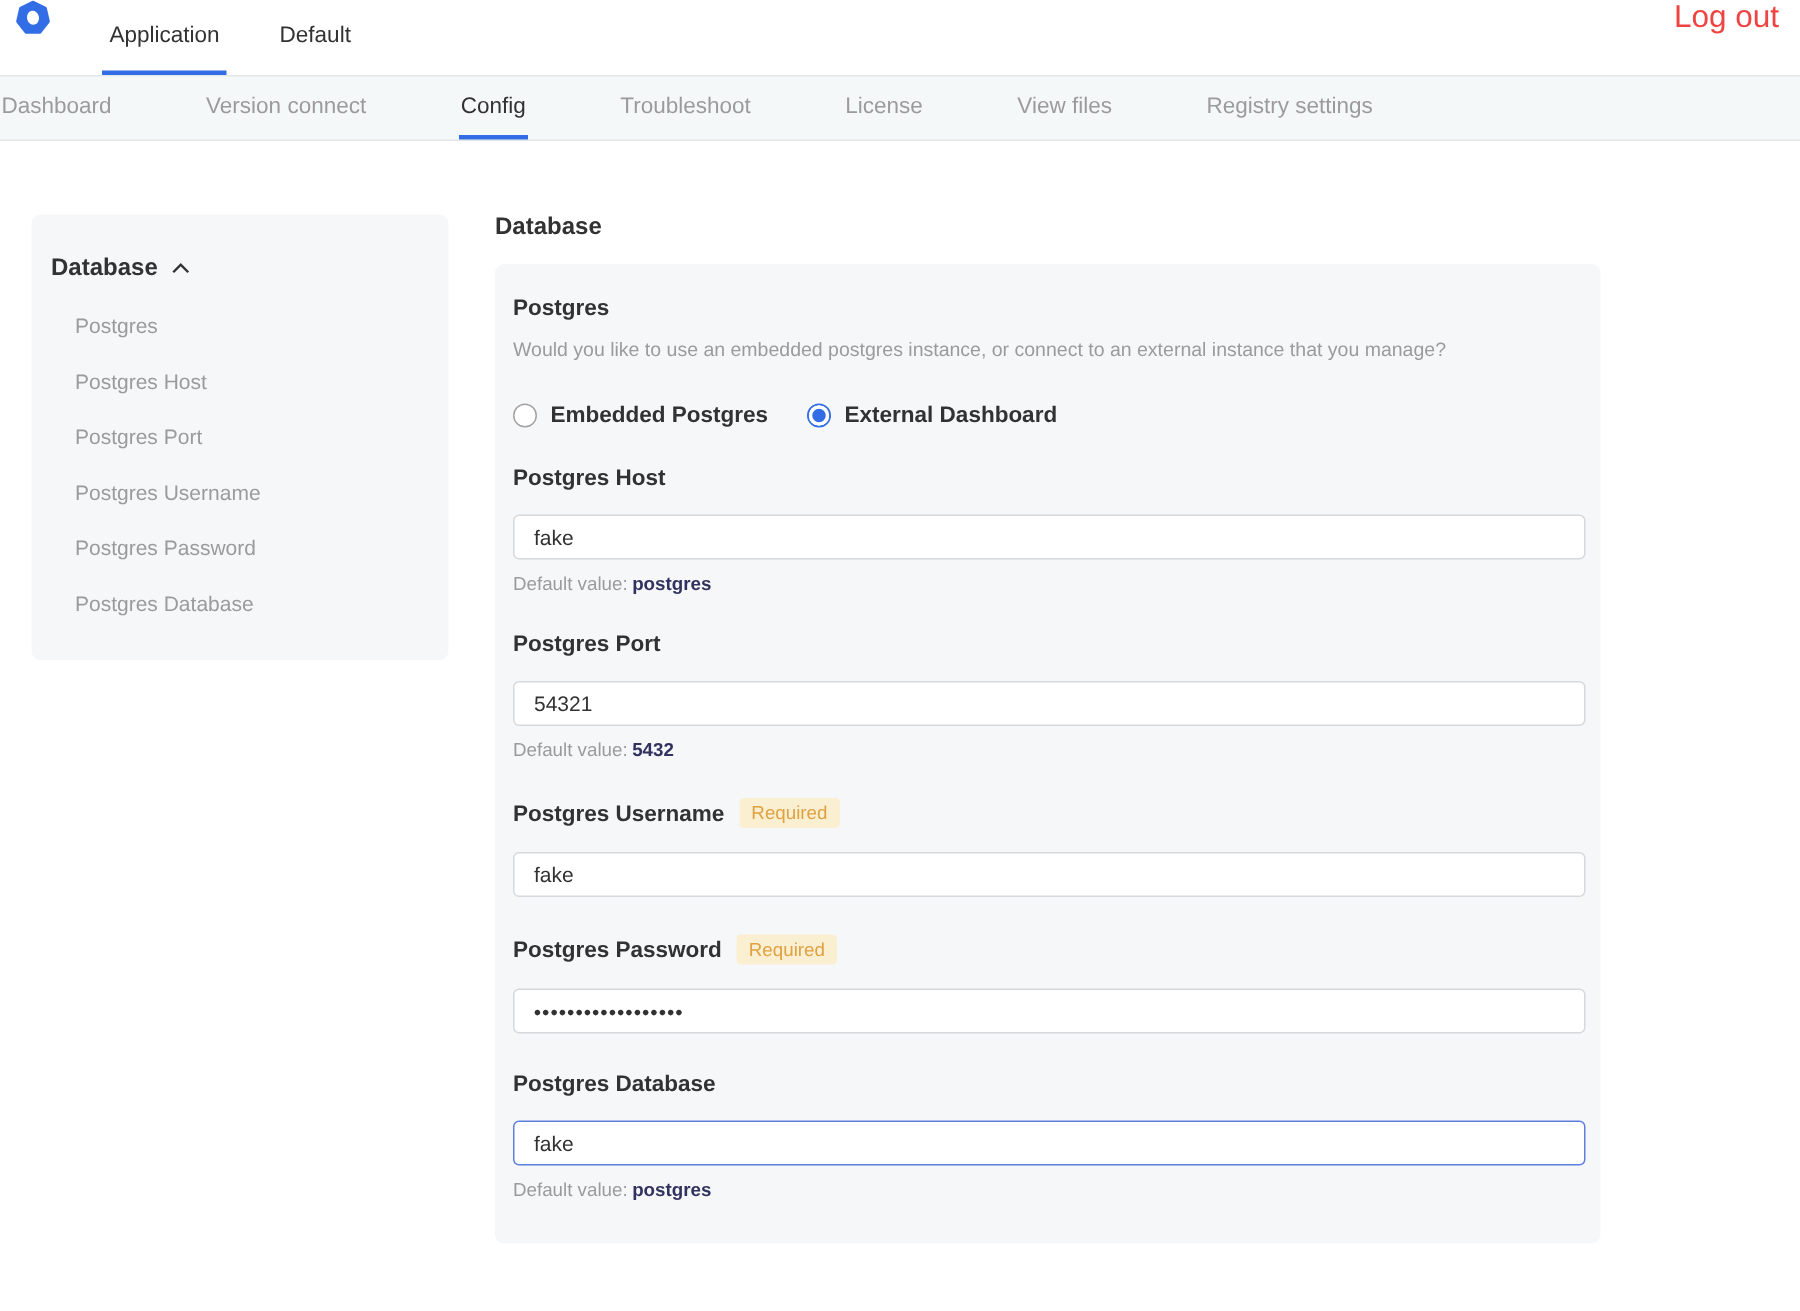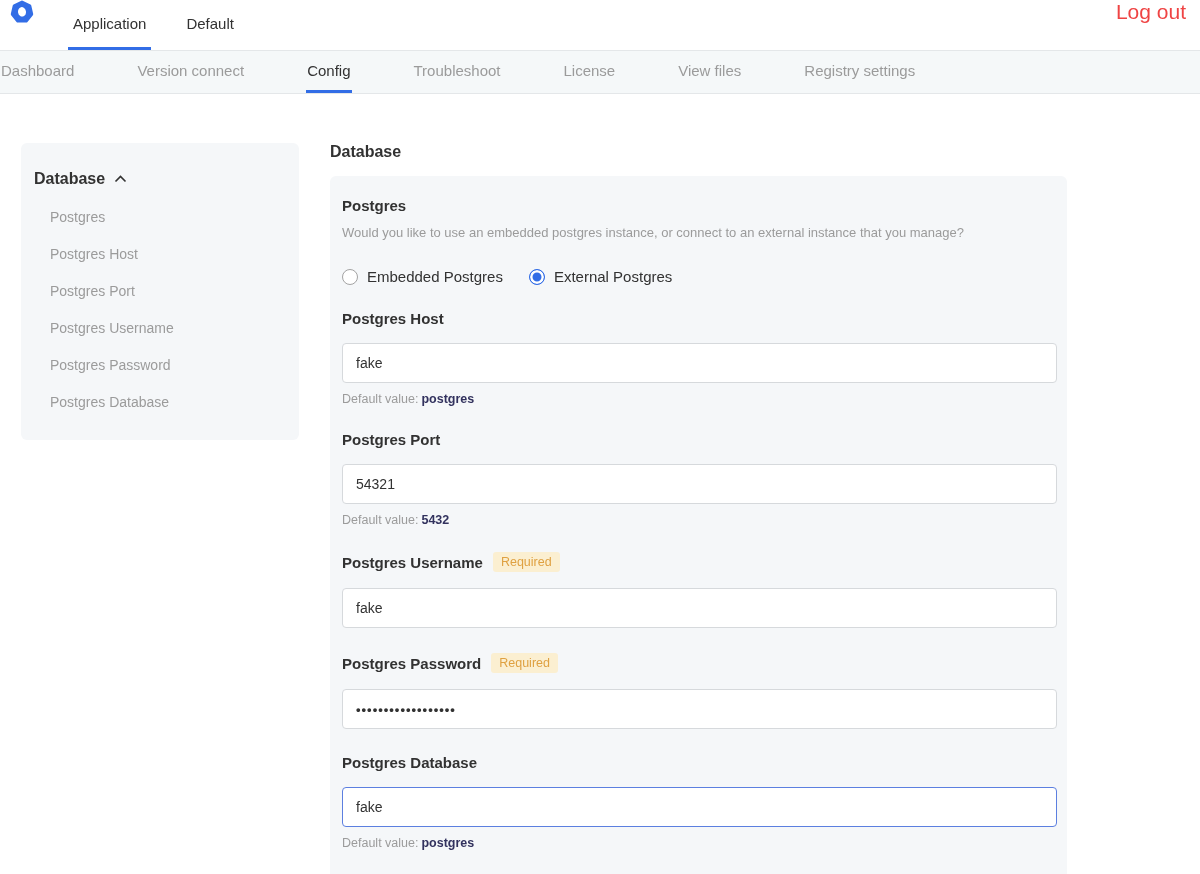--- a/index.html
+++ b/index.html
@@ -66,31 +66,31 @@
   .radio-row { display: flex; gap: 26px; margin-top: 26px; }
   .radio-option { display: flex; align-items: center; gap: 9px; cursor: pointer; }
   .radio-circle {
     width: 16px; height: 16px; border-radius: 50%;
     border: 1px solid #a3a3a3; background: #fff; display: inline-block; flex: none;
   }
   .radio-circle.selected {
     border: 1px solid #326de6; background: #326de6;
     box-shadow: inset 0 0 0 2.5px #fff;
   }
-  .radio-label { font-size: 15px; font-weight: normal; color: #323232; }
+  .radio-label { font-size: 15px; font-weight: bold; color: #323232; }
 
   .field { margin-top: 25px; }
   .field-label-row { display: flex; align-items: center; gap: 10px; }
   .field-label { font-size: 15px; font-weight: bold; color: #323232; }
   .required-badge {
     background: #fbefd1; color: #dfa142; font-size: 12.5px;
     padding: 3px 8px; border-radius: 3px; font-weight: normal;
   }
   .text-input {
-    display: block; width: 100%; height: 40px; margin-top: 16px;
+    display: block; width: 100%; height: 30px; margin-top: 16px;
     border: 1px solid #d6d9dc; border-radius: 4px; background: #fff;
     padding: 0 13px; font-size: 14px; color: #323232; font-family: inherit;
     outline: none;
   }
   .text-input.focused { border-color: #5c7fe0; }
   .text-input.pw { font-size: 13px; letter-spacing: 1px; font-weight: bold; }
   .field-default { margin-top: 9px; font-size: 12.5px; color: #9b9b9b; }
   .default-value { color: #32325e; font-weight: bold; margin-left: 3px; }
 </style>
 </head>
@@ -148,21 +148,21 @@
       <div class="group-label">Postgres</div>
       <div class="group-help">Would you like to use an embedded postgres instance, or connect to an external instance that you manage?</div>
 
       <div class="radio-row">
         <div class="radio-option">
           <span class="radio-circle"></span>
           <span class="radio-label">Embedded Postgres</span>
         </div>
         <div class="radio-option">
           <span class="radio-circle selected"></span>
-          <span class="radio-label">External Postgres</span>
+          <span class="radio-label">External Dashboard</span>
         </div>
       </div>
 
       <div class="field">
         <div class="field-label-row">
           <label class="field-label">Postgres Host</label>
         </div>
         <input class="text-input" type="text" value="fake" style="">
         <div class="field-default">
           <span>Default value:</span><span class="default-value">postgres</span>

